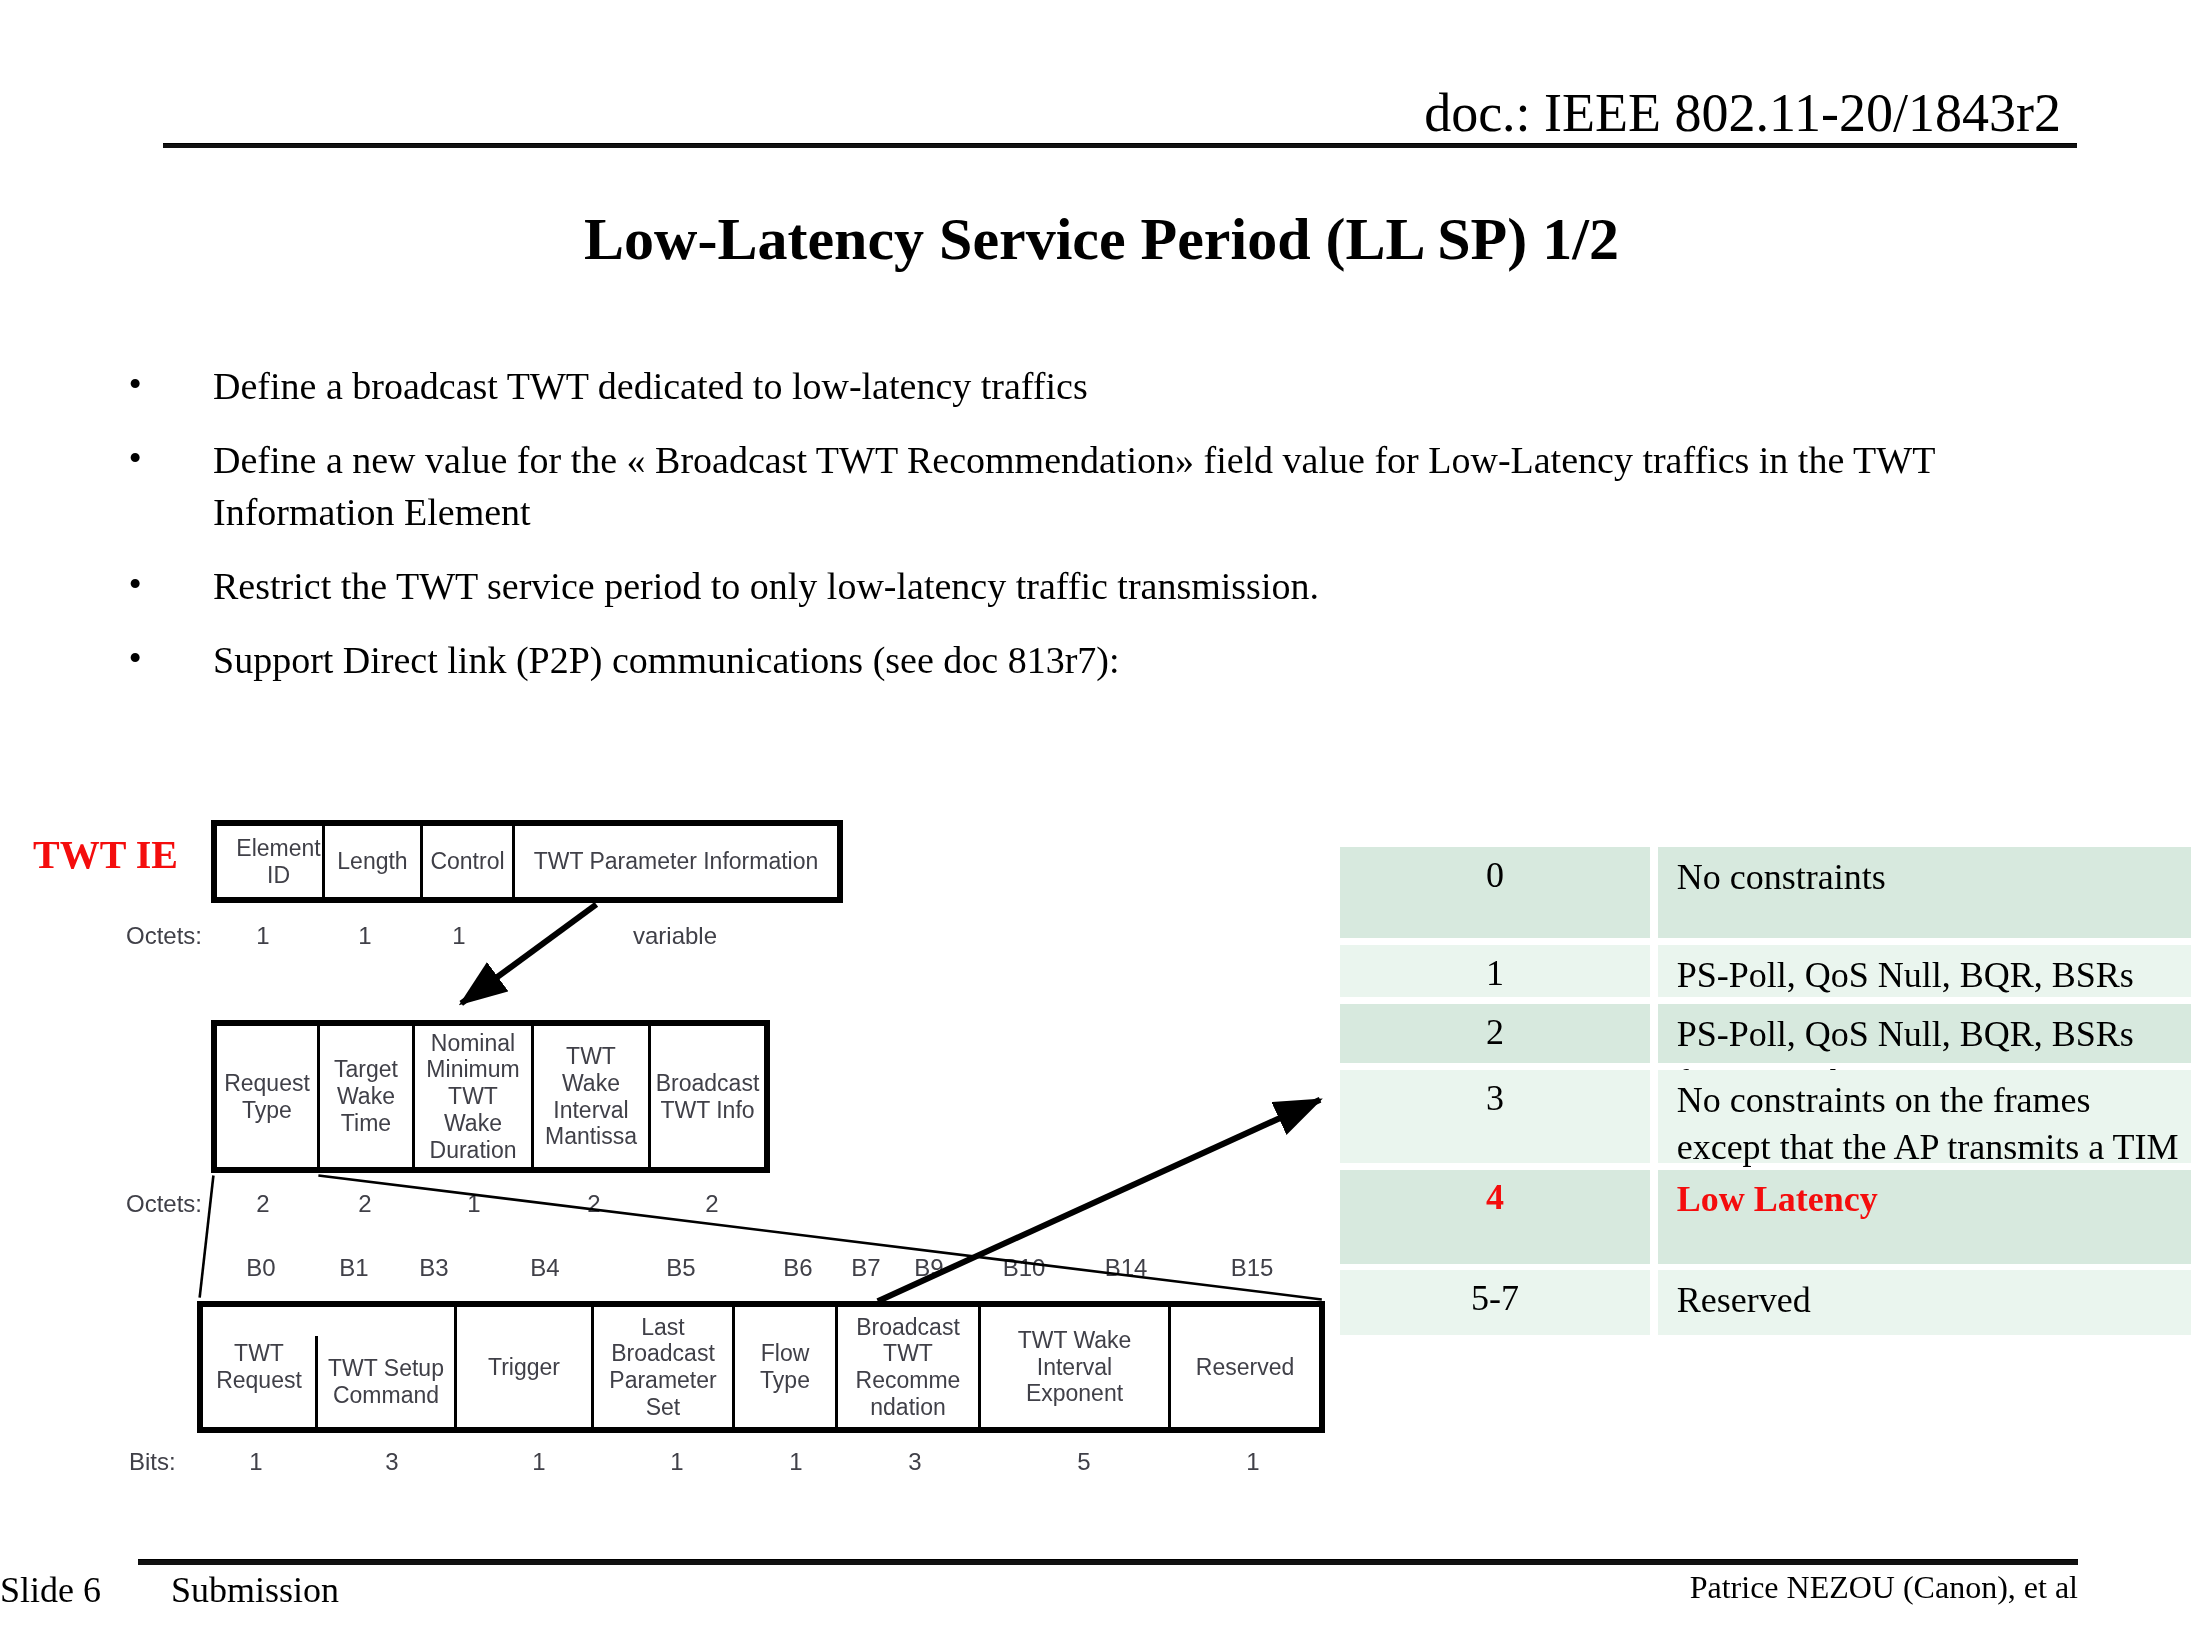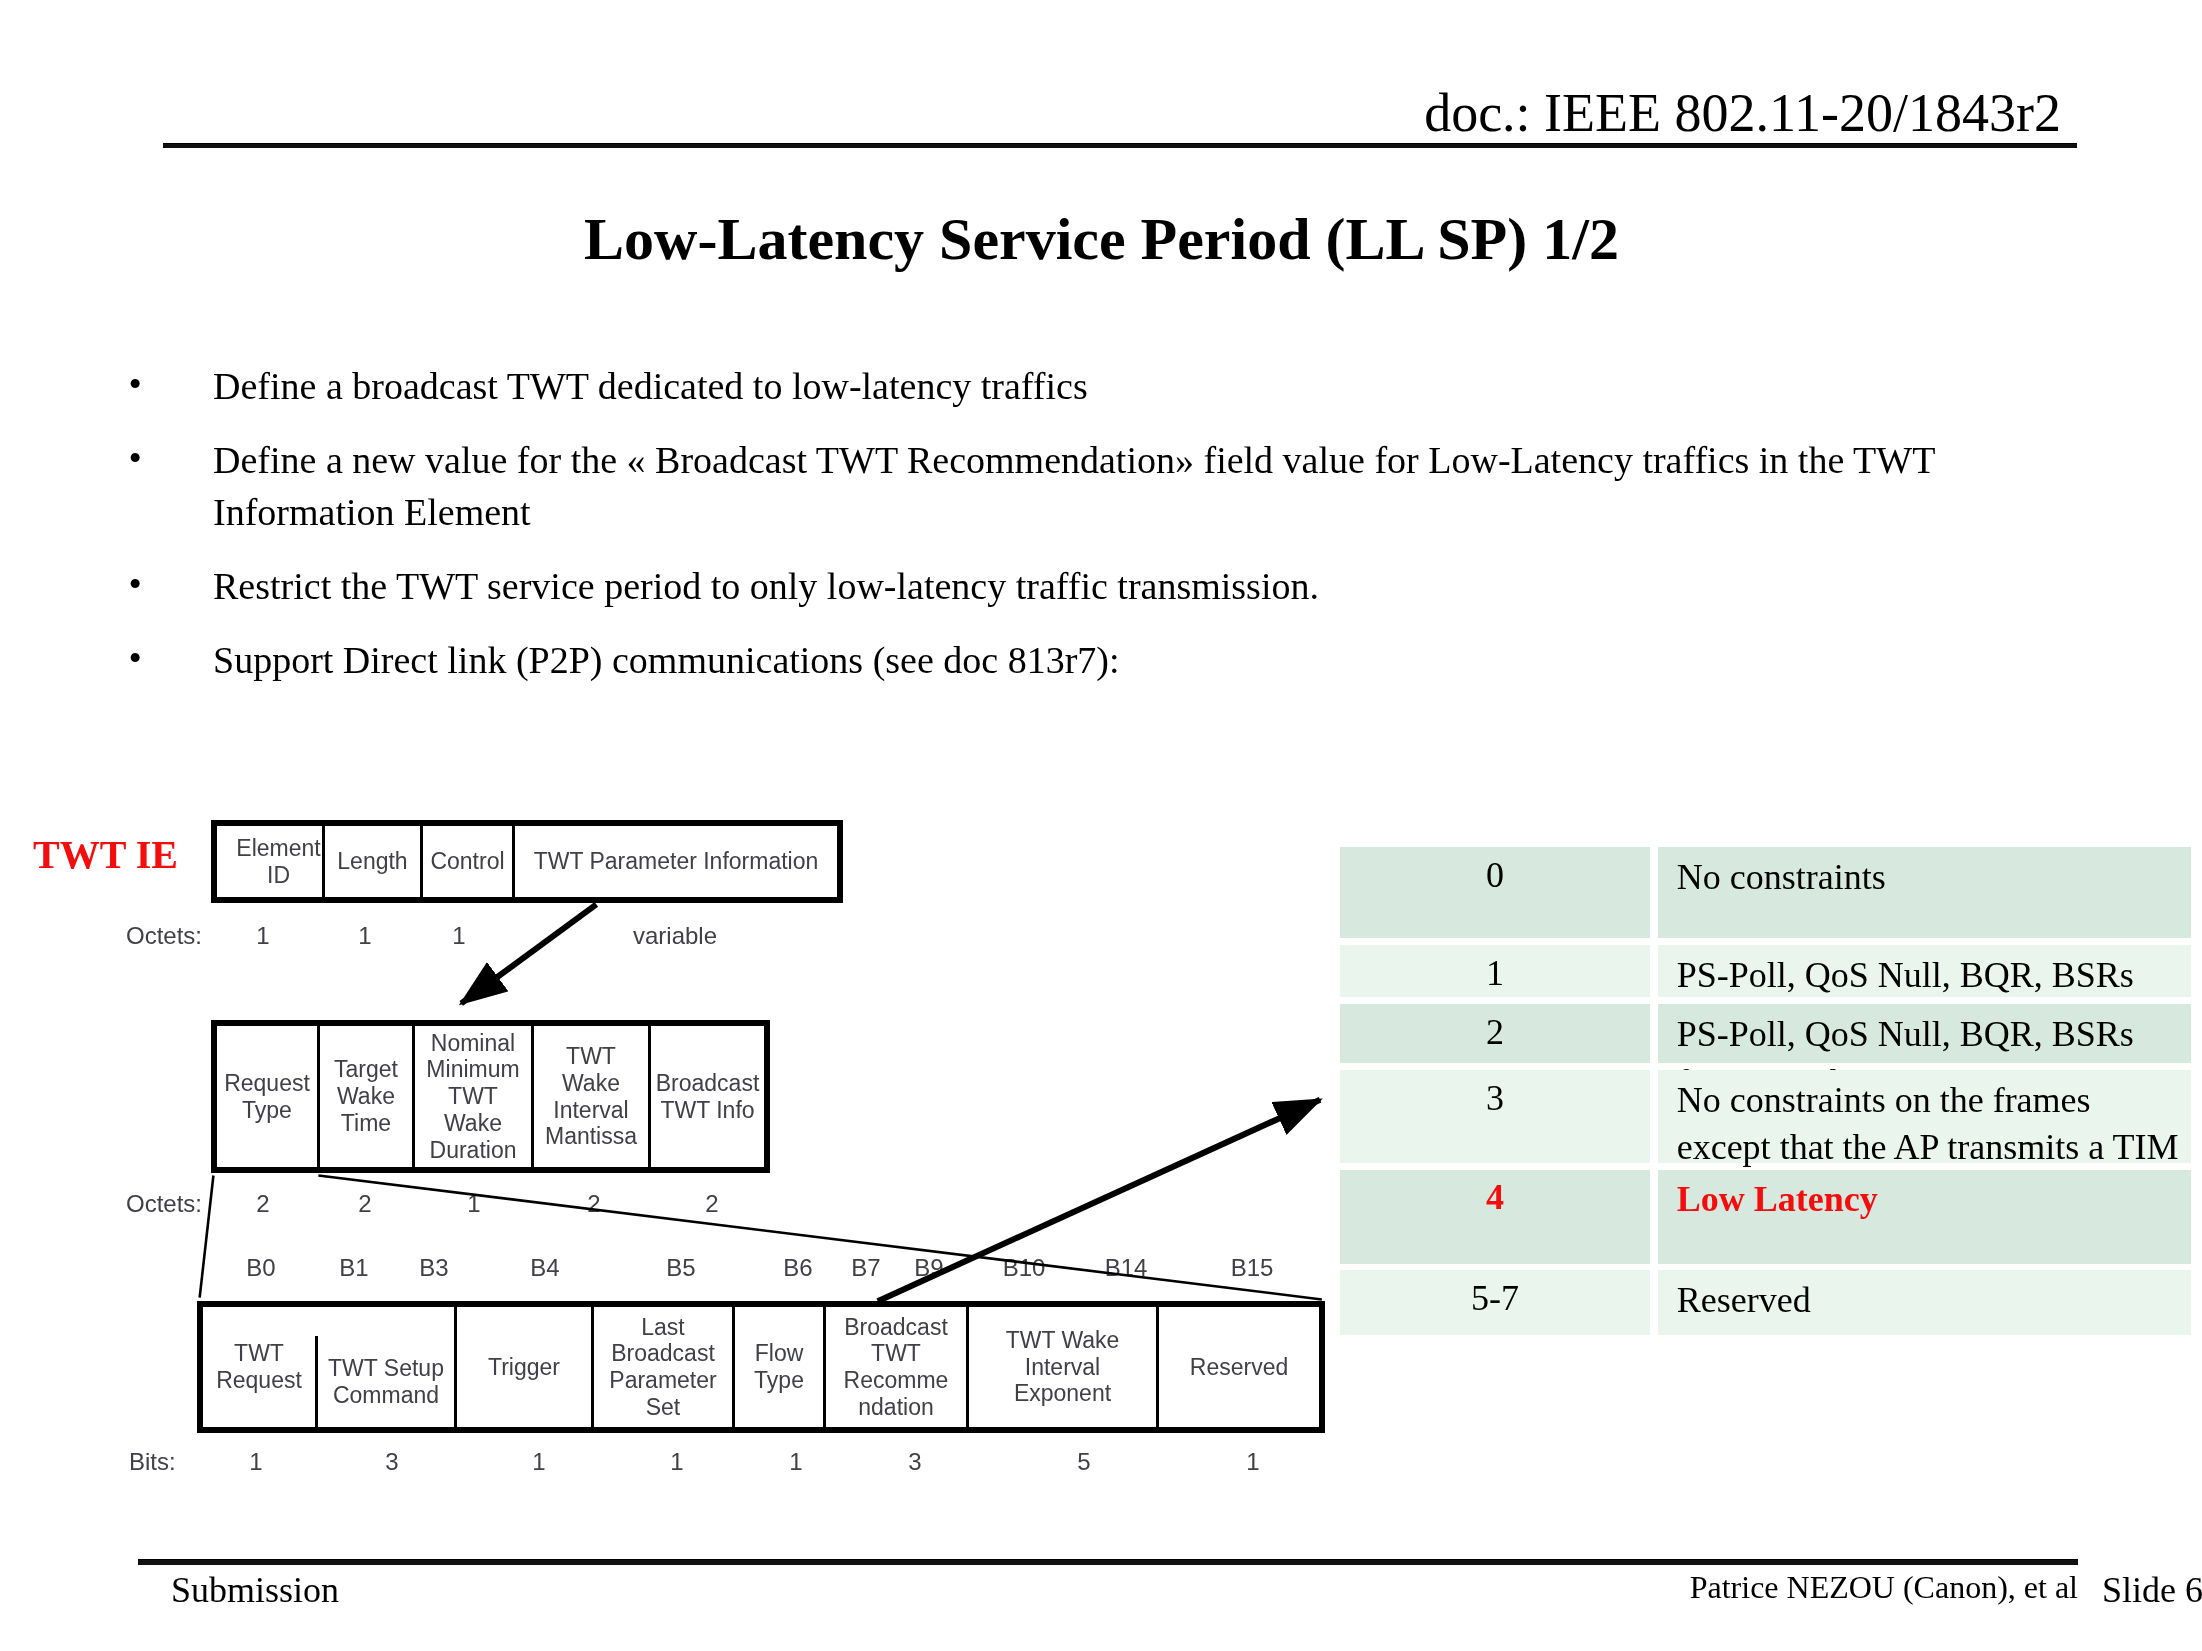--- a/index.html
+++ b/index.html
@@ -39,21 +39,21 @@
     display:flex; align-items:center; white-space:pre-line; line-height:1.3; padding-left:17px; box-sizing:border-box;}
   .def-table .num{display:flex; justify-content:center; align-items:flex-start; padding-top:6.9px; box-sizing:border-box;}
   .def-table .def{padding:6.9px 8.6px 0 19px; box-sizing:border-box; line-height:1.33;}
   .def-table .shade-a{background:var(--tbl-row-a);}
   .def-table .shade-b{background:var(--tbl-row-b);}
   .def-table .hl{color:var(--accent-red); font-weight:bold;}
 
   
   .footer-rule{left:138px; top:1559px; width:1940px; height:5.2px; background:#111; border-top:1.7px solid #000;}
   .footer-left{left:138px; top:1569px; font-size:36px;margin-left:33px;}
-  .footer-center{left:0; top:1569px; width:2203px; text-align:right; font-size:36px;}
+  .footer-center{left:0; top:1569px; width:2203px; text-align:left; font-size:36px;}
   .footer-right{top:1569px; right:125px; font-size:32px;}
 
   svg.overlay{position:absolute; inset:0; pointer-events:none;}
 </style>
 </head>
 <body>
 
 <div class="slide">
 
   <div class="abs doc-ref">doc.: IEEE 802.11-20/1843r2</div>
@@ -150,21 +150,21 @@
       </div>
     <div class="fcell" style="width:137px;">
         <span class="lbl">Trigger</span>
       </div>
     <div class="fcell" style="width:141px;">
         <span class="lbl">Last
 Broadcast
 Parameter
 Set</span>
       </div>
-    <div class="fcell" style="width:91px;">
+    <div class="fcell" style="width:103px;">
         <span class="lbl">Flow
 Type</span>
       </div>
     <div class="fcell" style="width:143px;">
         <span class="lbl">Broadcast
 TWT
 Recomme
 ndation</span>
       </div>
     <div class="fcell" style="width:190px;">

